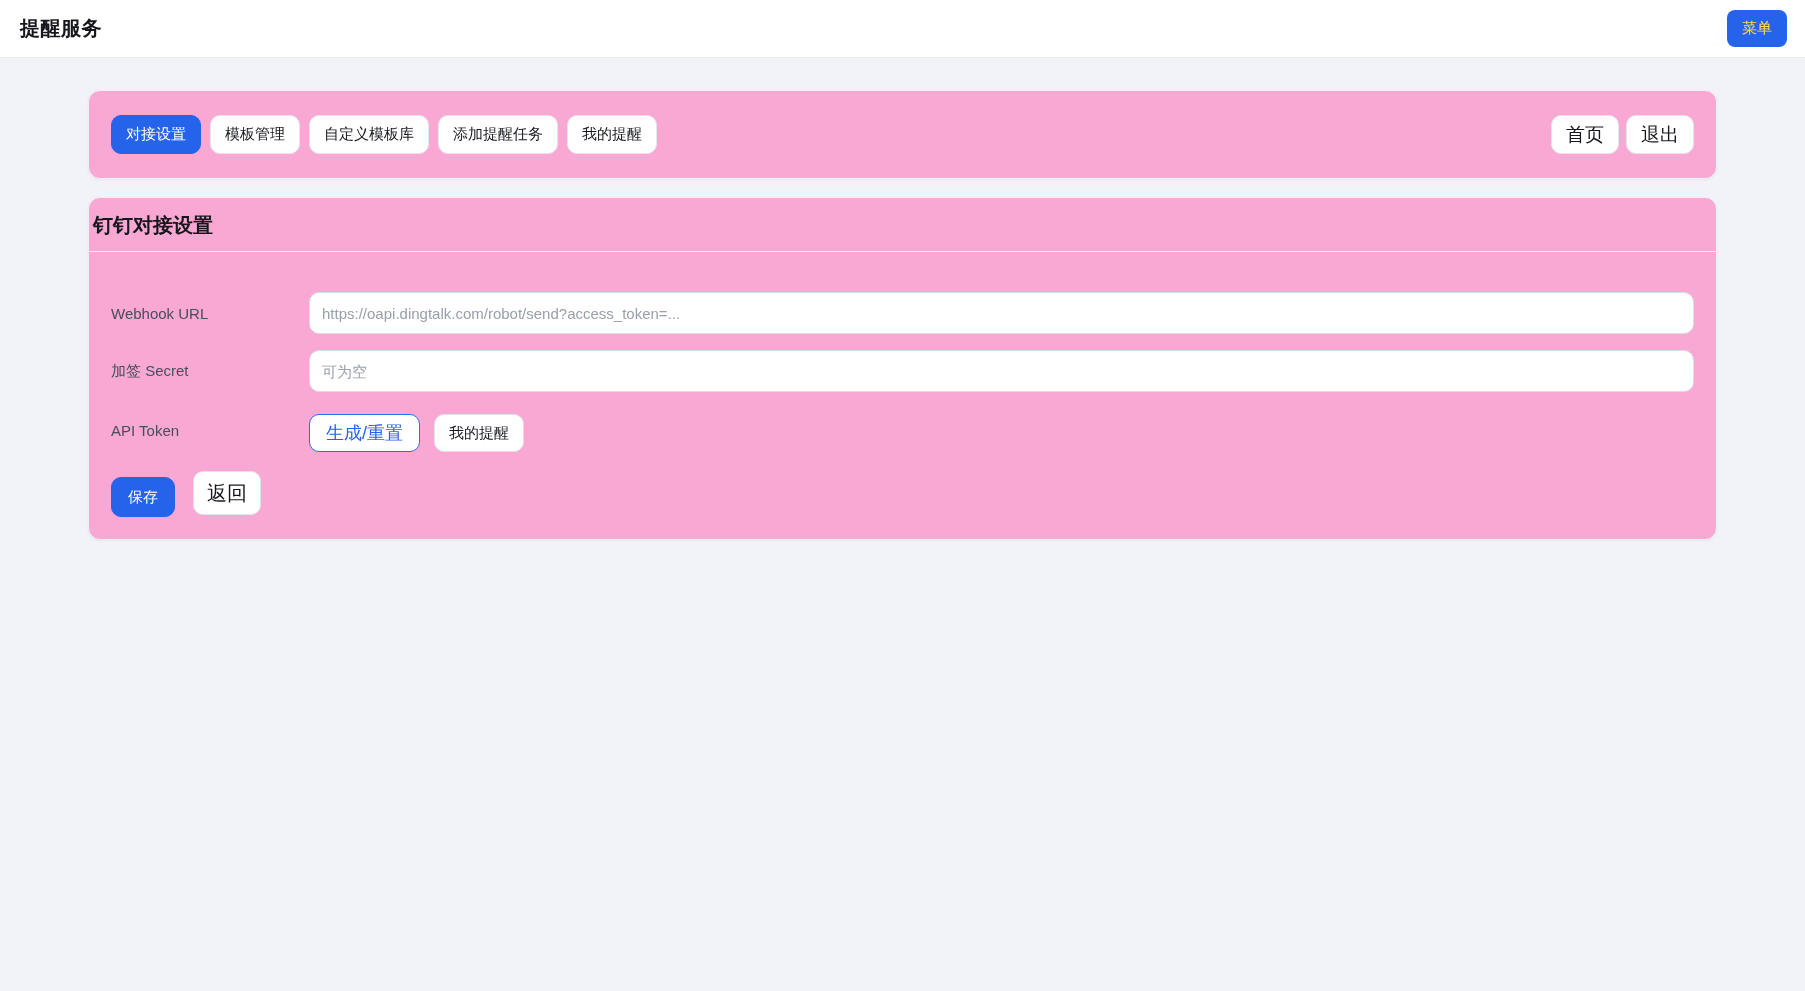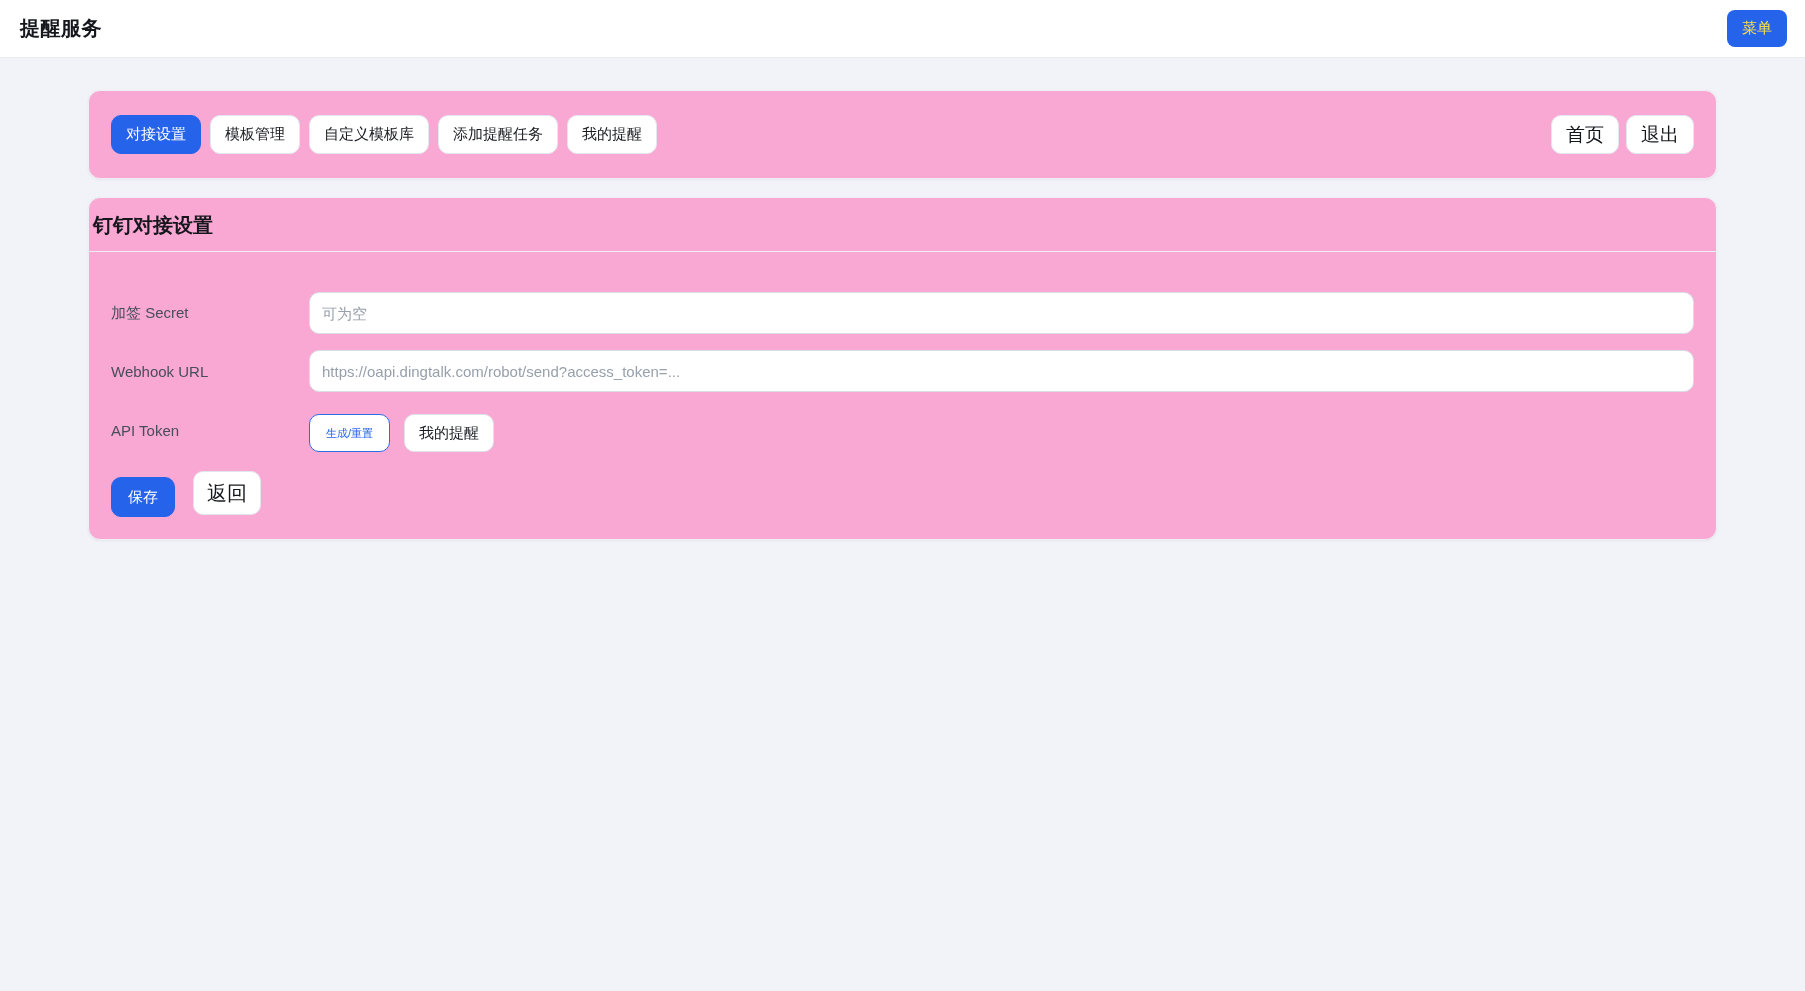--- a/index.html
+++ b/index.html
@@ -128,21 +128,21 @@
   }
   .text-input::placeholder { color: #98a0ab; }
 
   .token-buttons { margin-top: 6px; display: flex; gap: 14px; }
   .btn-outline-accent {
     height: 38px;
     padding: 0 16px;
     background: #ffffff;
     border: 1px solid #2e6bea;
     color: var(--accent);
-    font-size: 11px;
+    font-size: 18px;
     border-radius: 10px;
     cursor: pointer;
     font-family: inherit;
   }
   .btn-plain {
     height: 38px;
     padding: 0 14px;
     background: #ffffff;
     border: 1px solid #dfe2e8;
     color: #1a1d23;
@@ -207,30 +207,30 @@
   </nav>
 
   <section class="card-shell settings-card">
     <div class="card-header">
       <h2 class="card-title">钉钉对接设置</h2>
     </div>
 
     <div class="form">
 
       <div class="form-row">
+        <div class="form-label">Webhook URL</div>
+        <div class="form-control">
+          <input class="text-input" type="text" placeholder="https://oapi.dingtalk.com/robot/send?access_token=..." style="">
+        </div>
+      </div>
+
+      <div class="form-row">
         <div class="form-label">加签 Secret</div>
         <div class="form-control">
           <input class="text-input" type="text" placeholder="可为空" style="">
-        </div>
-      </div>
-
-      <div class="form-row">
-        <div class="form-label">Webhook URL</div>
-        <div class="form-control">
-          <input class="text-input" type="text" placeholder="https://oapi.dingtalk.com/robot/send?access_token=..." style="">
         </div>
       </div>
 
       <div class="form-row">
         <div class="form-label">API Token</div>
         <div class="form-control">
           <div class="token-buttons">
             <button class="btn-outline-accent">生成/重置</button>
             <button class="btn-plain">我的提醒</button>
           </div>

